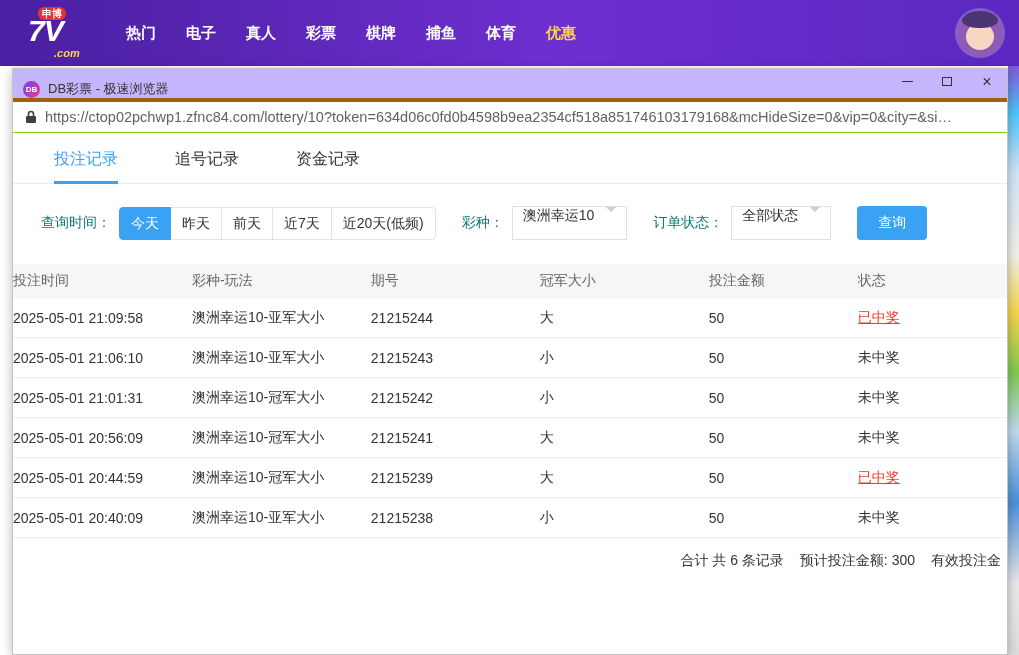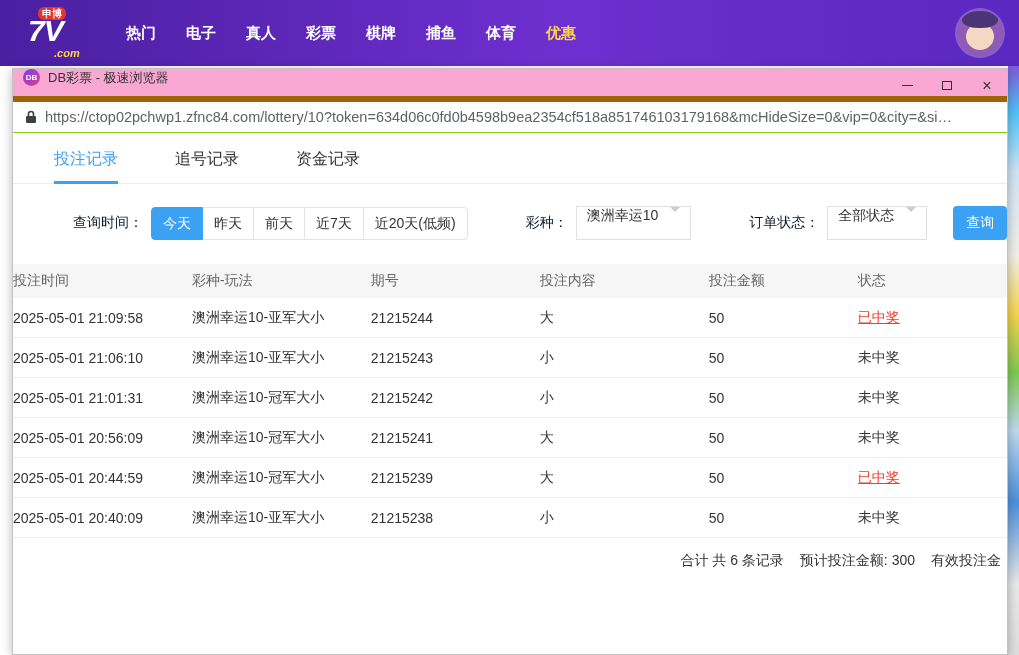--- a/index.html
+++ b/index.html
@@ -39,22 +39,22 @@
   .avatar::before{content:"";position:absolute;left:5px;top:1px;width:36px;height:17px;
     border-radius:50% 50% 45% 45%;background:#4c3575;z-index:1;}
   
   .right-sliver{position:absolute;right:0;top:66px;width:11px;height:589px;z-index:0;
     background:linear-gradient(180deg,#7b5bd6 0%,#4fc3f7 8%,#cfe3f7 18%,#f0efe8 32%,
       #f5d34c 42%,#7ec850 52%,#bcd9ef 62%,#4a90d9 74%,#e8e8e8 88%,#ddd 100%);}
   
   .window{position:absolute;left:12px;top:68px;width:996px;height:587px;background:#fff;
     border:1px solid #c3c3c3;box-shadow:0 2px 10px rgba(0,0,0,.28);z-index:2;
     display:flex;flex-direction:column;overflow:hidden;}
-  .titlebar{height:33px;background:#f9a8d4;border-bottom:6px solid #a16207;
-    display:flex;align-items:flex-start;flex:0 0 auto;}
+  .titlebar{height:33px;background:#c4b5fd;border-bottom:4px solid #a16207;
+    display:flex;align-items:flex-end;flex:0 0 auto;}
   .title-icon{width:17px;height:17px;border-radius:50%;margin-left:10px;flex:0 0 auto;
     background:linear-gradient(135deg,#7a3cf0,#e0408a);color:#fff;font-size:8px;
     font-weight:700;display:flex;align-items:center;justify-content:center;}
   .title-text{font-size:13px;color:#333;margin-left:8px;flex:1 1 auto;white-space:nowrap;}
   .win-btn{width:40px;height:33px;display:flex;align-items:center;justify-content:center;
     cursor:pointer;flex:0 0 auto;}
   .glyph-min{width:11px;height:1px;background:#333;display:block;}
   .glyph-max{width:10px;height:9px;border:1px solid #333;display:block;}
   .glyph-close{font-size:16px;color:#333;line-height:1;}
   .addressbar{height:31px;background:#fff;border-bottom:1px solid #84cc16;
@@ -63,21 +63,21 @@
   .url-text{font-size:14.5px;color:#5f6368;white-space:nowrap;overflow:hidden;
     text-overflow:ellipsis;flex:1 1 auto;cursor:text;}
   
   .content{flex:1 1 auto;background:#fff;overflow:hidden;display:flex;flex-direction:column;}
   .tabs{display:flex;gap:44px;padding:16px 0 0 28px;border-bottom:1px solid #ececec;flex:0 0 auto;}
   .tab{font-size:16px;color:#333;padding-bottom:13px;position:relative;cursor:pointer;white-space:nowrap;margin-left:13px;}
   .tab.active{color:var(--accent);}
   .tab.active::after{content:"";position:absolute;left:0;right:0;bottom:-1px;height:3px;
     background:var(--accent);}
   .filters{display:flex;align-items:center;margin:22px 0 0 28px;flex:0 0 auto;}
-  .f-label{font-size:14px;color:#0f172a;margin-right:8px;white-space:nowrap;margin-left:32px;}
+  .f-label{font-size:14px;color:#0f766e;margin-right:8px;white-space:nowrap;}
   .seg{display:flex;}
   .seg-btn{padding:0 11px;height:33px;line-height:31px;border:1px solid #e3e3e3;margin-left:-1px;
     font-size:14px;color:#333;background:#fff;cursor:pointer;white-space:nowrap;}
   .seg-btn:first-child{border-radius:4px 0 0 4px;margin-left:0;}
   .seg-btn:last-child{border-radius:0 4px 4px 0;}
   .seg-btn.active{background:var(--accent);border-color:var(--accent);color:#fff;position:relative;z-index:1;}
   .gap-lg{width:26px;flex:0 0 auto;}
   .select{display:flex;height:34px;border:1px solid #e0e0e0;border-radius:0;
     padding:0 10px;font-size:14px;color:#333;cursor:pointer;background:#fff;white-space:nowrap;}
   .select .caret{width:0;height:0;border-left:5px solid transparent;border-right:5px solid transparent;
@@ -179,21 +179,21 @@
         <span class="caret"></span>
       </div>
       <button class="query-btn">查询</button>
     </div>
 
     <div class="table">
       <div class="thead">
           <div class="cell">投注时间</div>
           <div class="cell">彩种-玩法</div>
           <div class="cell">期号</div>
-          <div class="cell">投注内容</div>
+          <div class="cell">冠军大小</div>
           <div class="cell">投注金额</div>
           <div class="cell">状态</div>
         </div>
       <div class="tbody">
           <div class="trow">
             <div class="cell">2025-05-01 21:09:58</div>
             <div class="cell">澳洲幸运10-亚军大小</div>
             <div class="cell">21215244</div>
             <div class="cell">大</div>
             <div class="cell">50</div>

